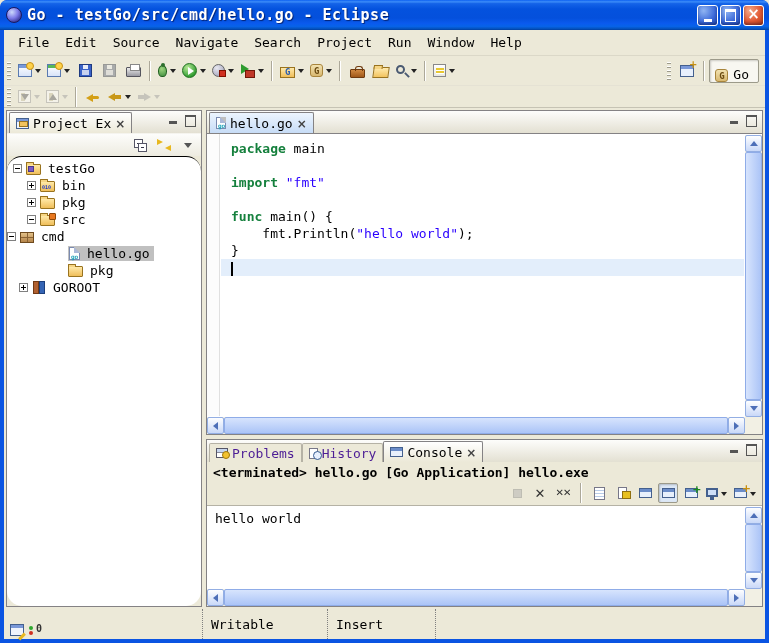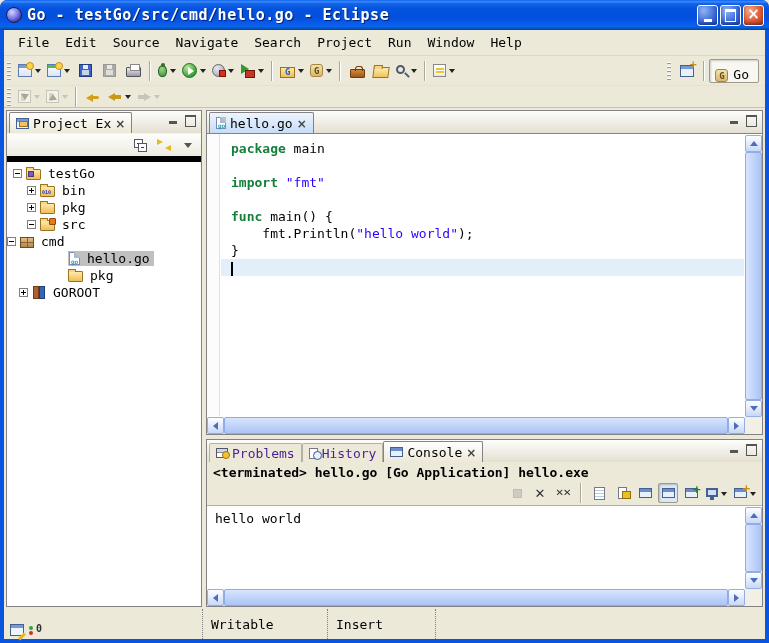--- a/index.html
+++ b/index.html
@@ -133,21 +133,21 @@
   .ic-collapse::before { content:""; position:absolute; left:0; top:0; width:7px; height:7px; border:1px solid #556;
     background:linear-gradient(#334,#334) center/3px 1px no-repeat #fff; }
   .ic-collapse::after { content:""; position:absolute; left:4px; top:4px; width:7px; height:7px; border:1px solid #556;
     background:linear-gradient(#334,#334) center/3px 1px no-repeat #fff; }
   .ic-link { width:14px; height:12px; }
   .ic-link::before { content:""; position:absolute; left:0; top:0; border-left:6px solid #E8B820; border-top:3px solid transparent; border-bottom:3px solid transparent; }
   .ic-link::after { content:""; position:absolute; right:0; bottom:0; border-right:6px solid #E8B820; border-top:3px solid transparent; border-bottom:3px solid transparent; }
   .ic-vmenu { width:0; height:0; border:4px solid transparent; border-top:5px solid #555; margin-top:4px; }
 
   
-  .tree { flex:1; background:#fff; border-top:6px solid #000000; padding-top:3px; overflow:hidden; }
+  .tree { flex:1; background:#fff; border-top:1px solid #000000; padding-top:3px; overflow:hidden;border-radius:15px; }
   .trow { height:17px; display:flex; align-items:center; white-space:nowrap; }
   .texp { width:9px; height:9px; border:1px solid #808080; background:#fff; position:relative; flex:none; margin-right:4px; }
   .texp::before { content:""; position:absolute; left:1px; right:1px; top:3px; height:1px; background:#000; }
   .texp.plus::after { content:""; position:absolute; top:1px; bottom:1px; left:3px; width:1px; background:#000; }
   .texp.none { visibility:hidden; }
   .ti { margin-right:5px; flex:none; }
   .tsel { display:flex; align-items:center; background:#C0C0C0; padding:0 2px 0 1px; }
   .tlabel { padding:0 2px; }
 
   .fold { width:15px; height:11px; margin-top:2px; background:linear-gradient(#FFE9A8,#EFBE5A); border:1px solid #99731F; border-radius:1px; position:relative; }

